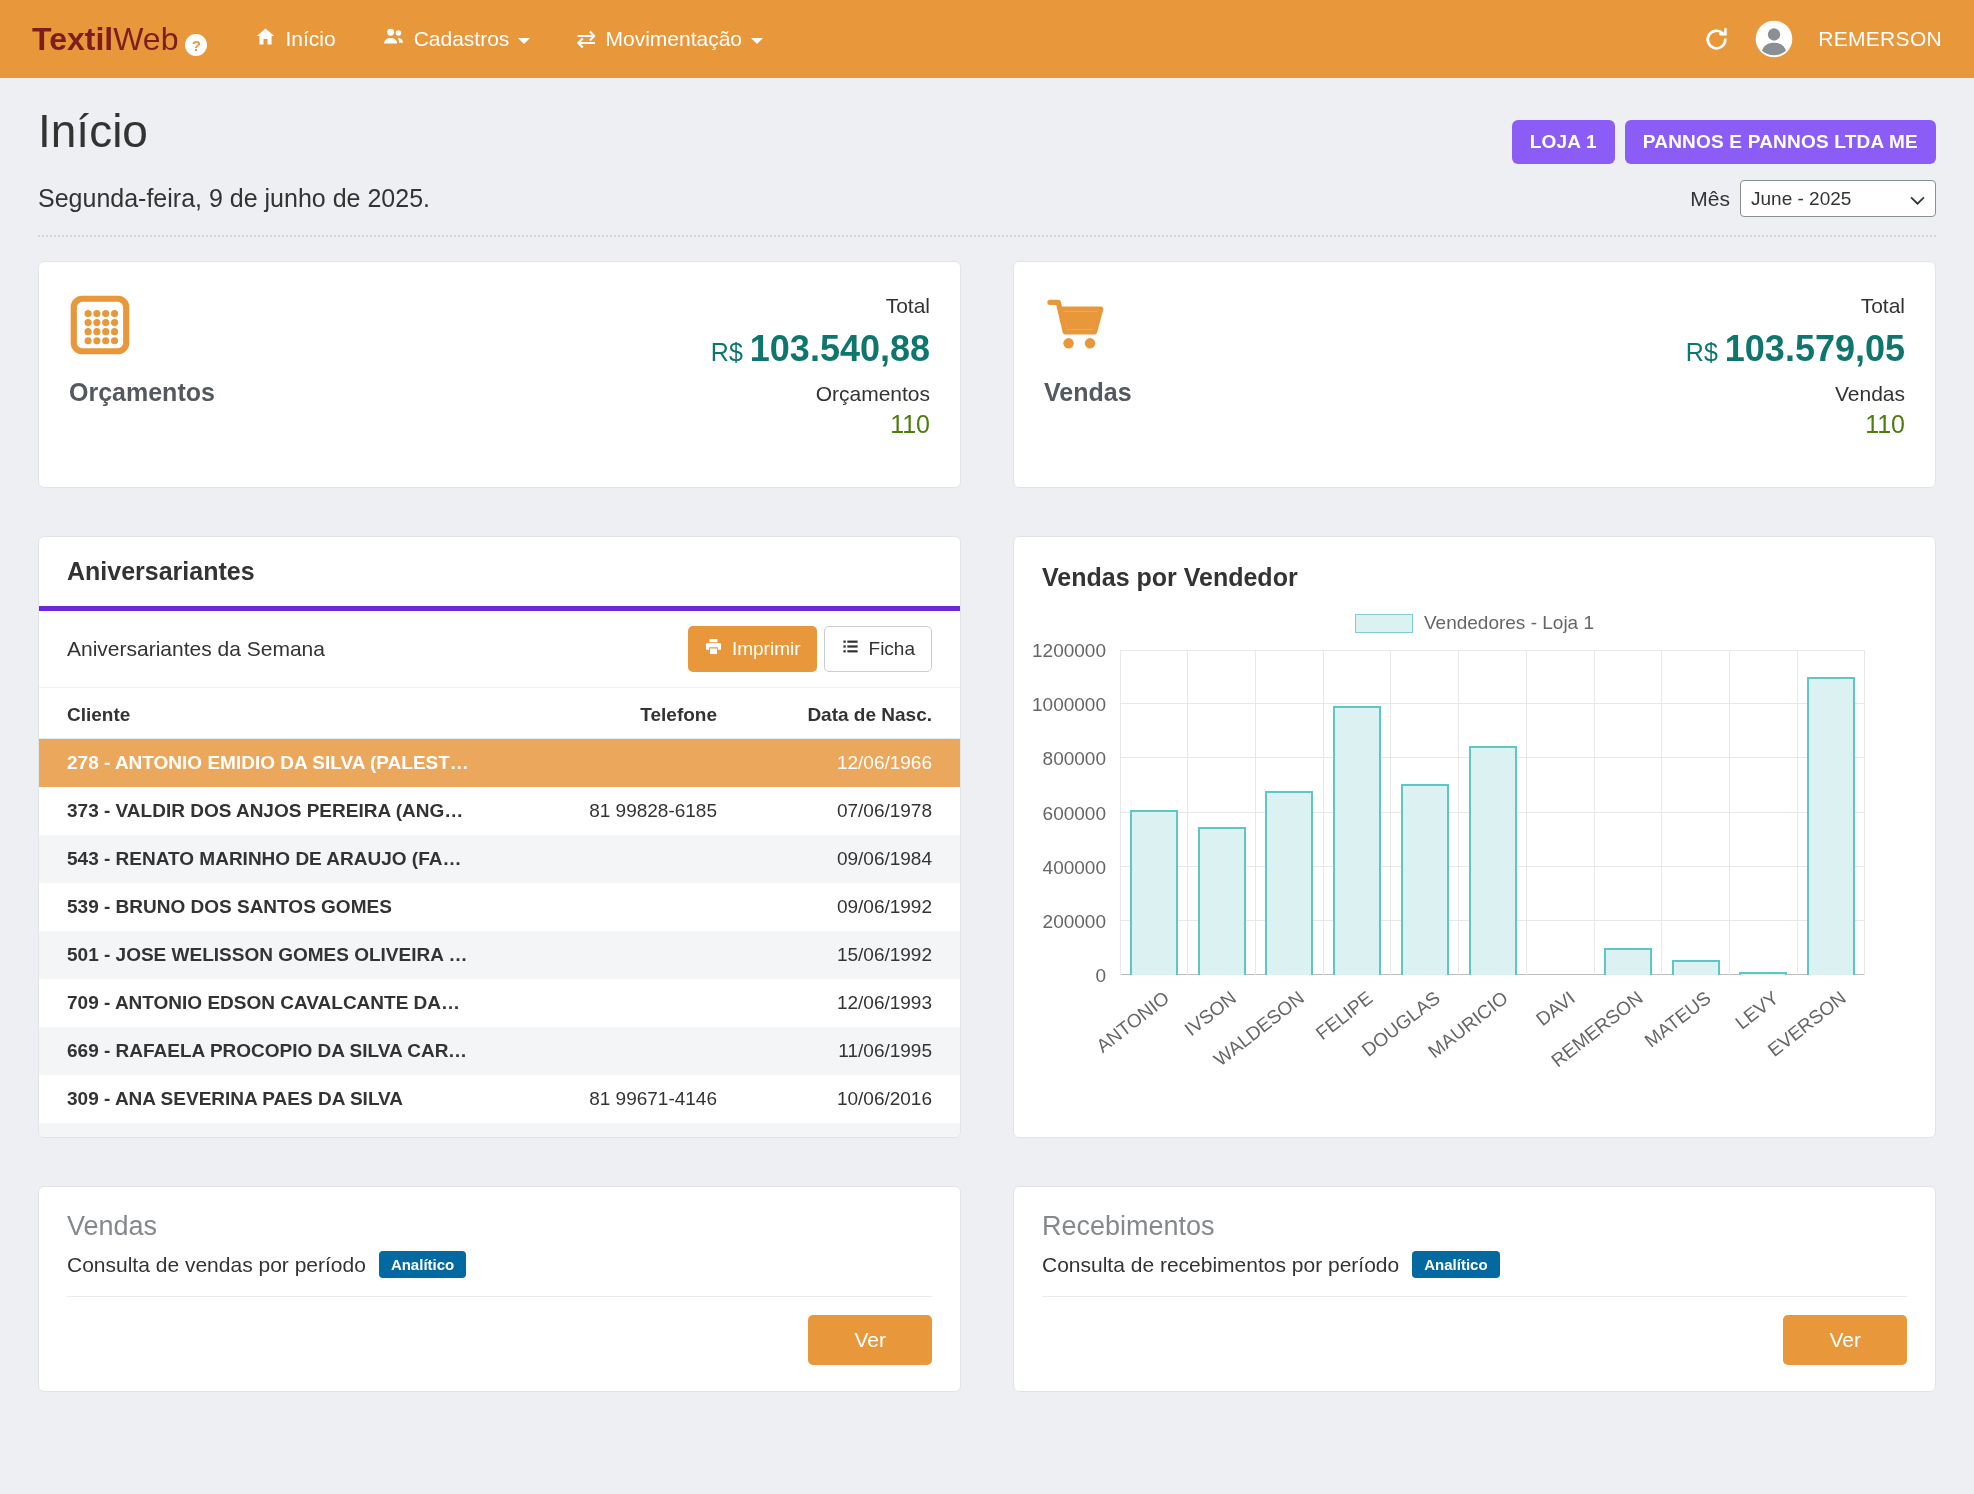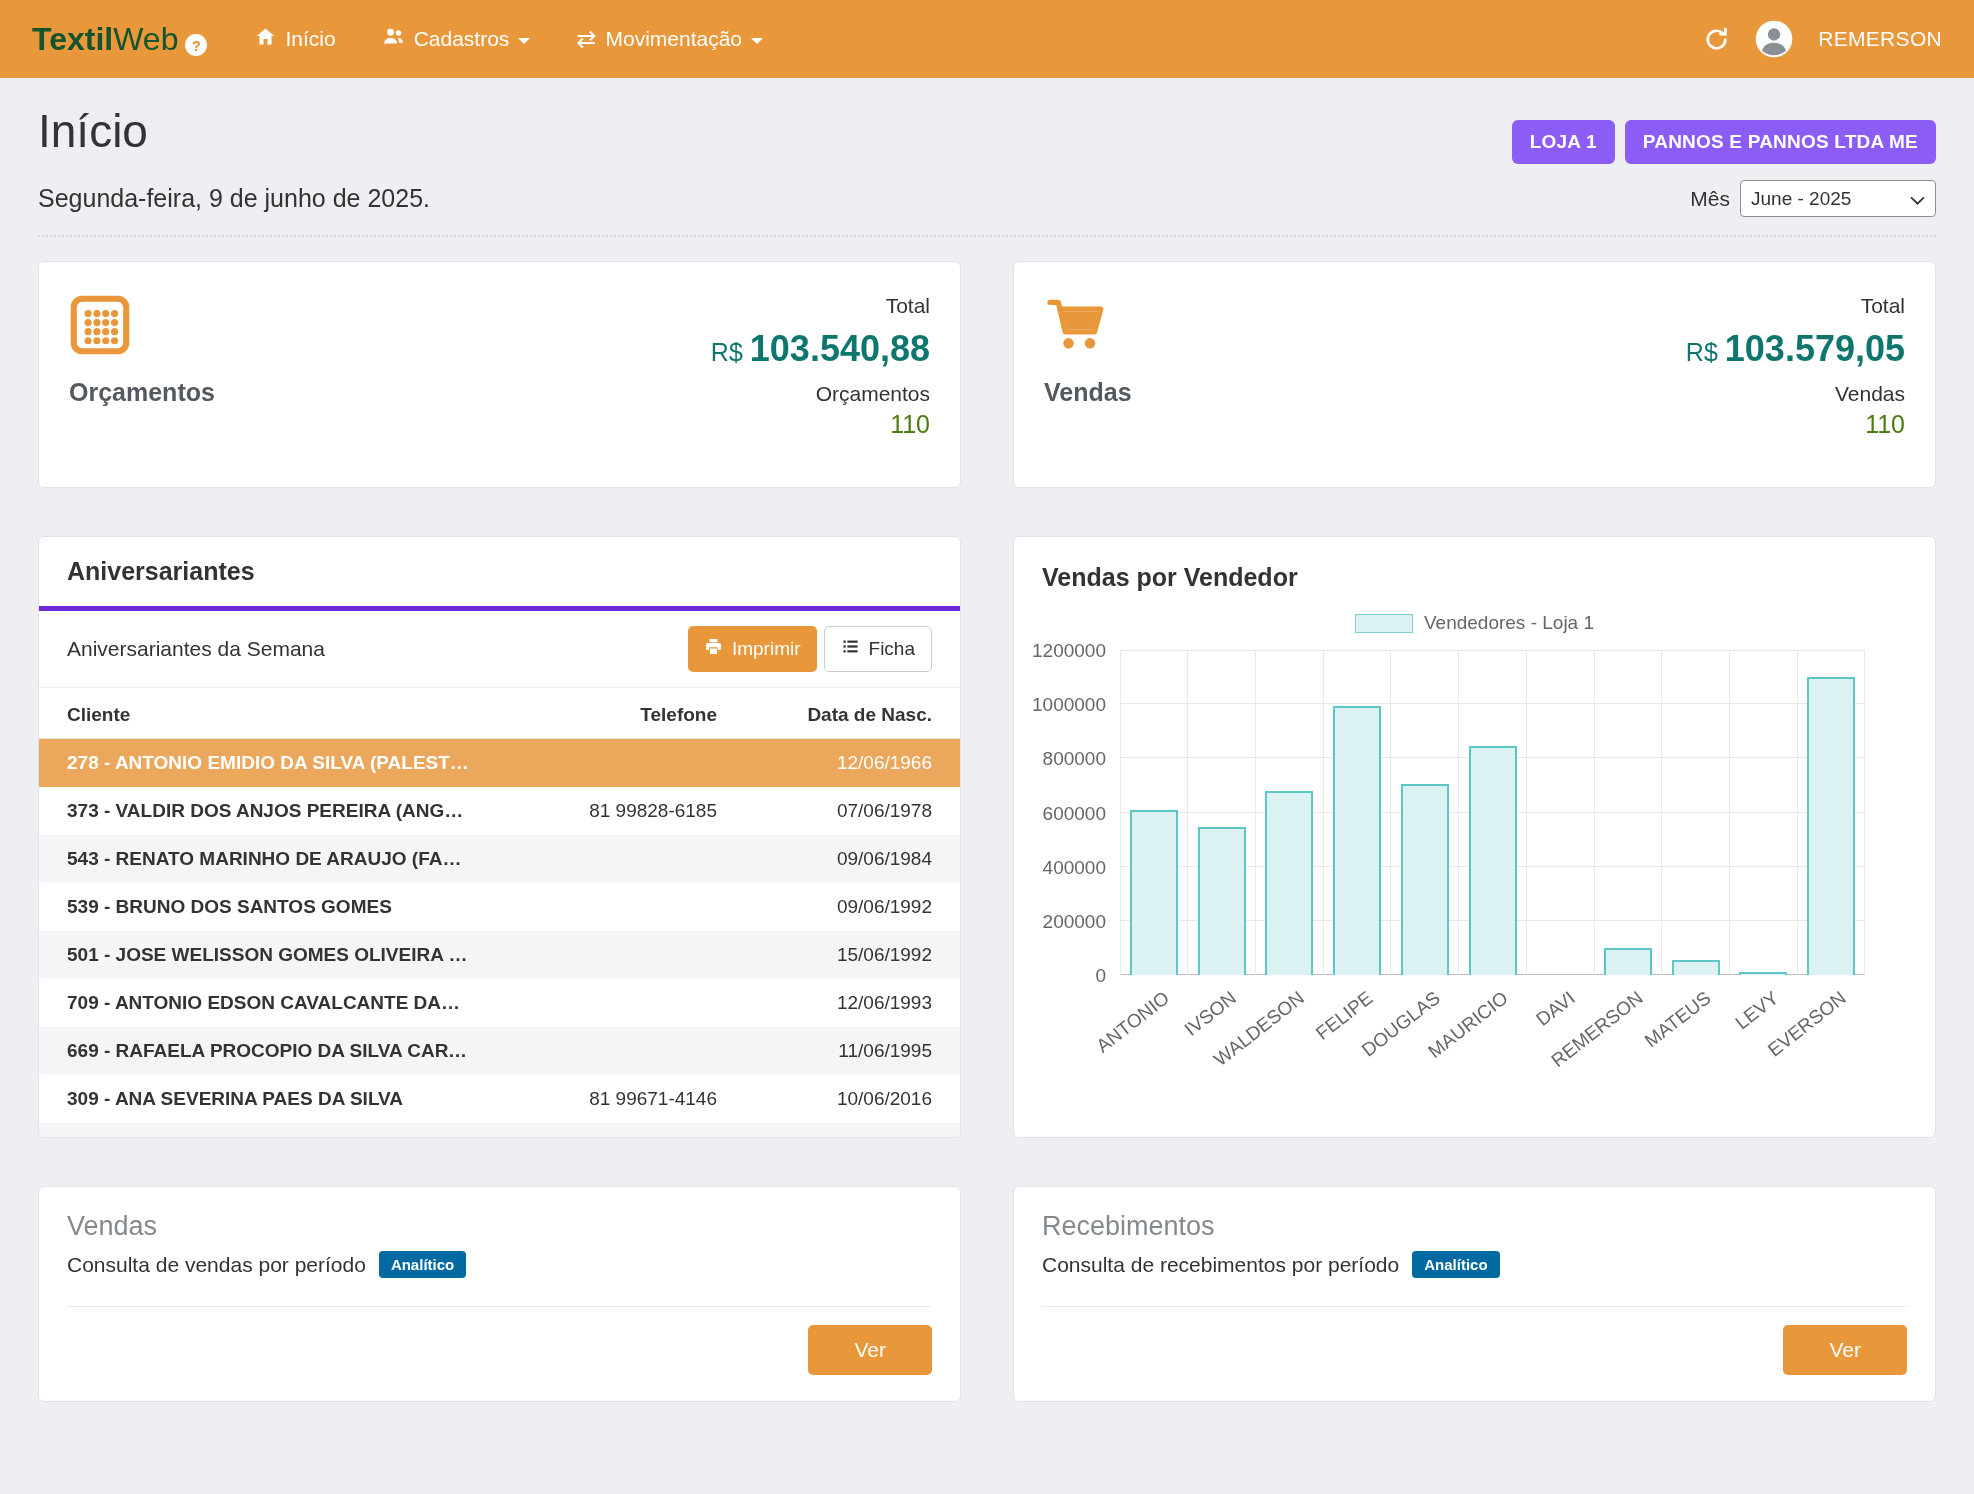--- a/index.html
+++ b/index.html
@@ -5,21 +5,21 @@
   * { margin:0; padding:0; box-sizing:border-box; }
   html,body { background:#edeff3; }
   body {
     width:1974px; min-height:1494px;
     font-family:"Liberation Sans", sans-serif;
     color:#333;
   }
 
   
   .navbar { height:78px; background:#e8973a; display:flex; align-items:center; padding:0 32px; }
-  .brand { color:#14532d; font-size:32px; display:flex; align-items:center; cursor:pointer; }
+  .brand { color:#7f1d1d; font-size:32px; display:flex; align-items:center; cursor:pointer; }
   .brand .bold { font-weight:700; }
   .brand .light { font-weight:400;text-align:center; }
   .help-badge { width:22px; height:22px; border-radius:50%; background:#fff; color:#e8973a;
     font-size:15px; font-weight:700; display:flex; align-items:center; justify-content:center;
     margin-left:7px; margin-top:12px; cursor:pointer; }
   .nav-items { display:flex; align-items:center; gap:46px; margin-left:48px; }
   .nav-item { display:flex; align-items:center; gap:9px; color:#fff; font-size:21px; cursor:pointer; }
   .caret { width:0; height:0; border-left:6px solid transparent; border-right:6px solid transparent;
     border-top:6px solid #fff; margin-top:3px; }
   .exch-glyph { font-size:24px; line-height:1; }
@@ -94,21 +94,21 @@
   .v-grid { position:absolute; top:0; height:100%; width:1px; background:#e8e8e8; }
   .bar { position:absolute; bottom:0; width:48px; }
   .x-row { margin-left:84px; }
   #chart-xaxis { position:relative; width:745px; height:92px; }
   .x-tick { position:absolute; top:12px; font-size:19px; color:#666; white-space:nowrap;
     transform:rotate(-38deg); transform-origin:100% 0; }
 
   
   .bottom-card { padding:24px 28px 26px; min-height:186px; }
   .bottom-title { font-size:27px; color:#84898e; font-weight:400; }
-  .bottom-desc { display:flex; align-items:center; gap:13px; margin-top:9px; padding-bottom:28px;
+  .bottom-desc { display:flex; align-items:center; gap:13px; margin-top:9px; padding-bottom:18px;
     border-bottom:1px solid #e9ebee; }
   .desc-text { font-size:21px; color:#333; }
   .badge-info { background:#0369a1; color:#fff; font-size:15px; font-weight:700; padding:5px 12px;
     border-radius:4px; }
   .bottom-actions { display:flex; justify-content:flex-end; margin-top:18px; }
   .btn-ver { background:#e8973a; color:#fff; border:none; border-radius:5px; font-size:21px;
     padding:13px 46px; font-family:inherit; cursor:pointer; }
 </style>
 </head>
 <body>

